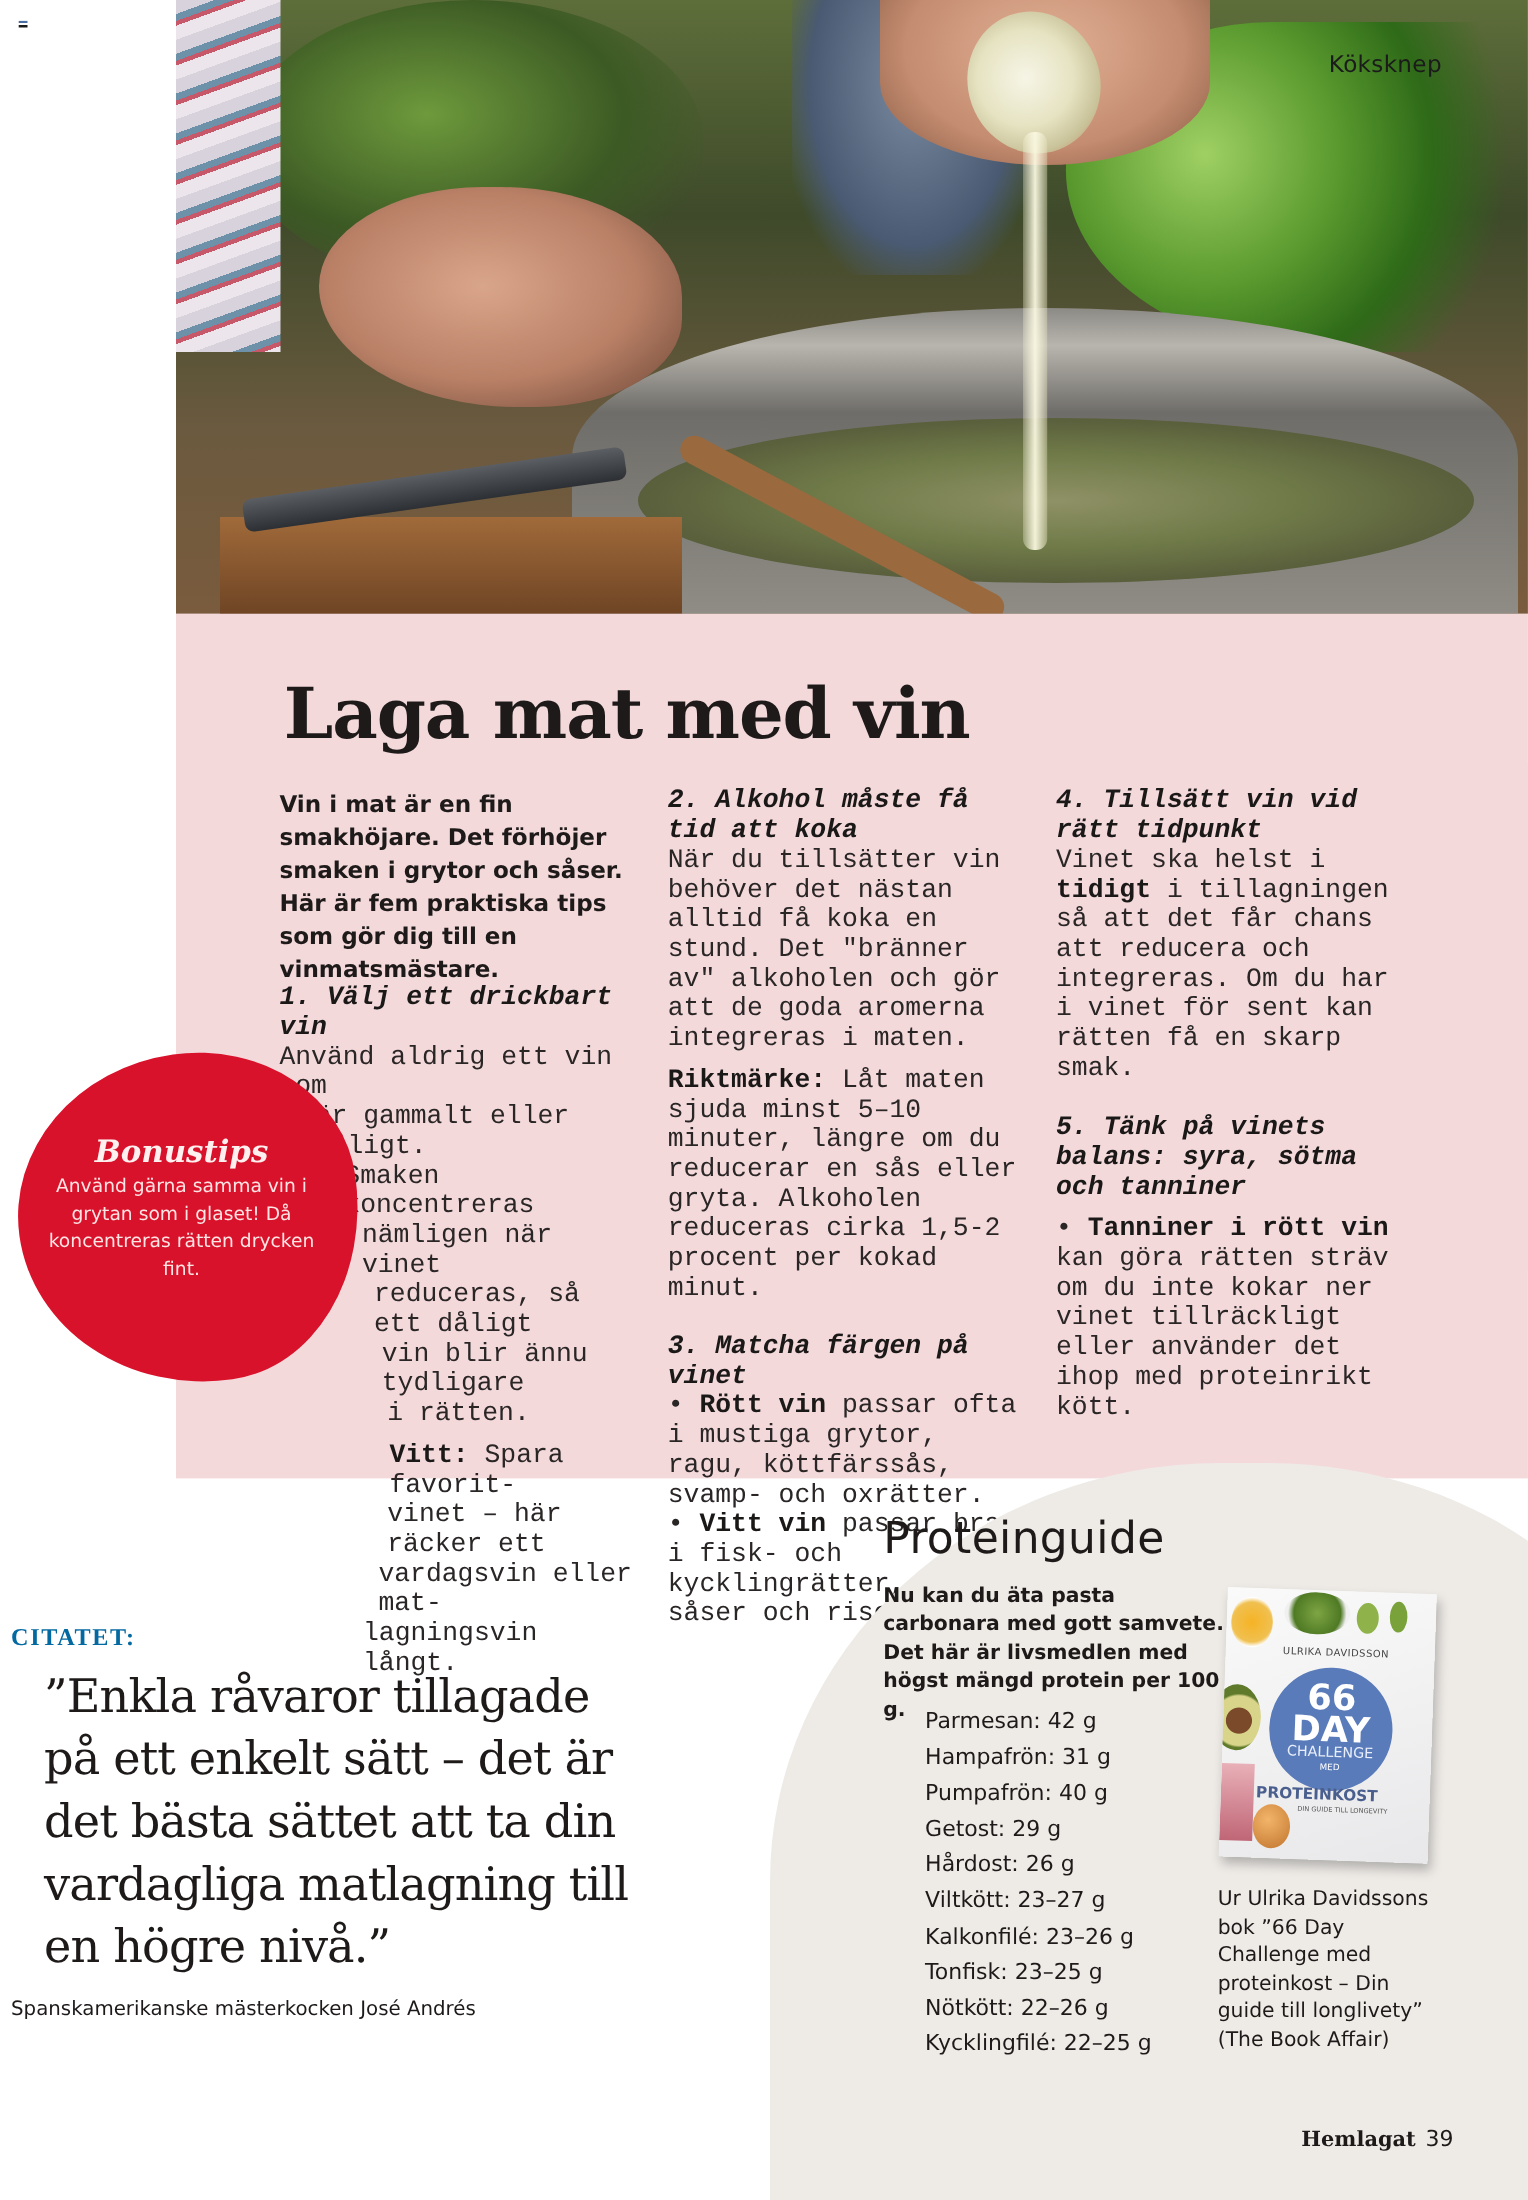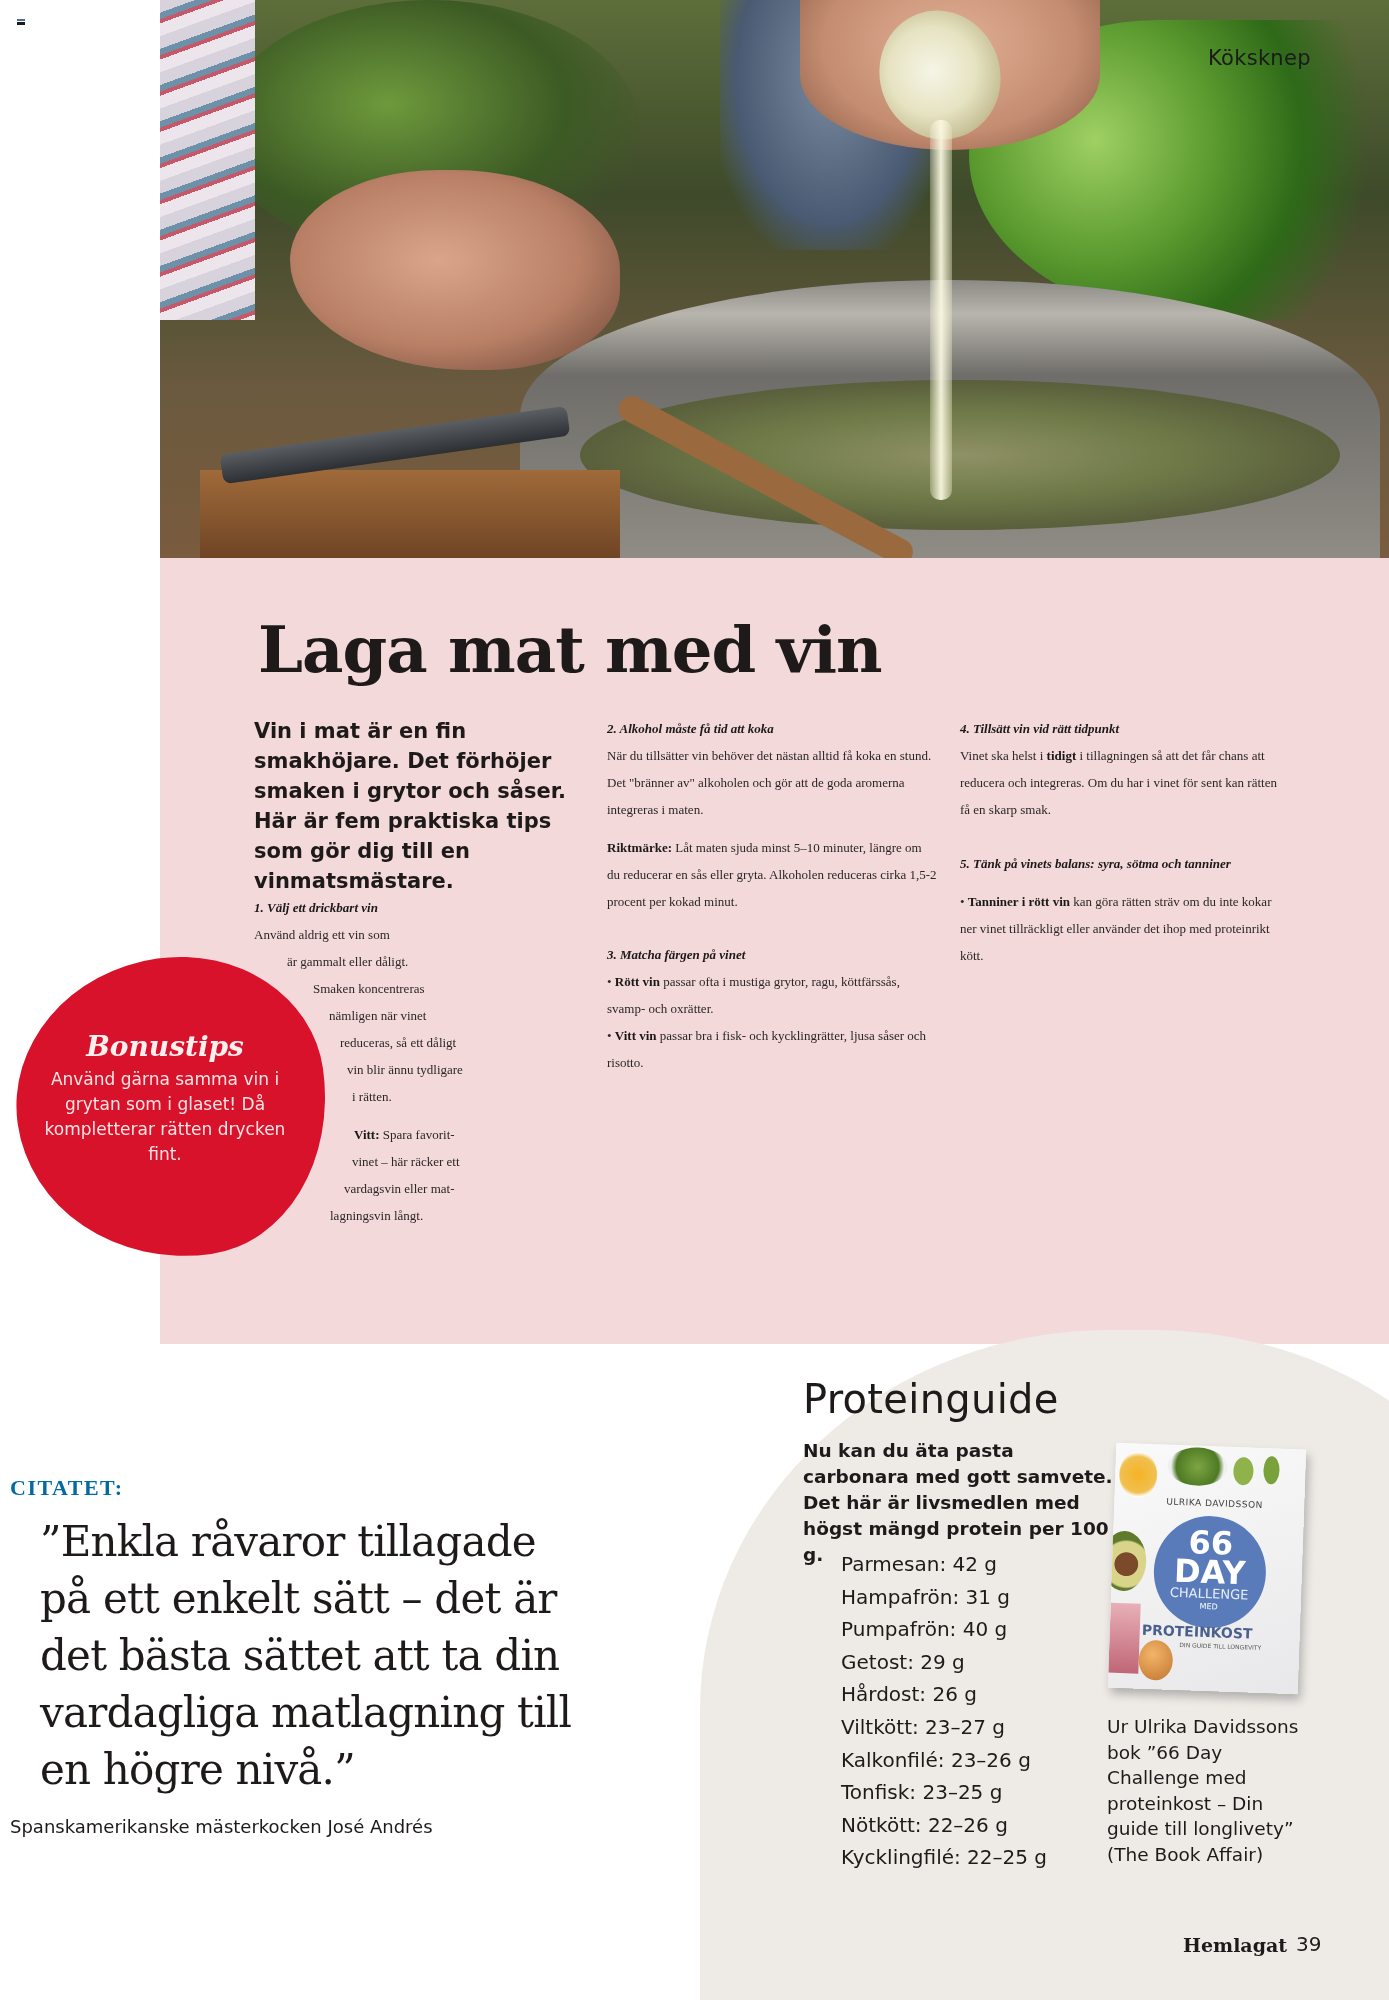--- a/index.html
+++ b/index.html
@@ -40,21 +40,21 @@
 
   .section-label { position: absolute; left: 1208px; top: 46px; font-size: 21px; color: #1b1b1b; letter-spacing: 0.3px;
     font-family: "DejaVu Sans", sans-serif; }
 
   
   .pink { position: absolute; left: 160px; top: 558px; width: 1229px; height: 786px; background: #f4d9db; }
 
   .title { position: absolute; left: 258px; top: 612px; font-family: "DejaVu Serif", serif; font-weight: bold; font-size: 64px;
     color: #1d1a19; letter-spacing: -1px; }
 
-  .col { position: absolute; font-family: Liberation Serif, serif; font-size: 13px; line-height: 27px; color: #2a2626; }
+  .col { position: absolute; font-family: Liberation Mono, monospace; font-size: 24px; line-height: 27px; color: #2a2626; }
   .col .h { font-weight: bold; font-style: italic; color: #1b1818; }
   .col p { margin: 0; }
   .col b { font-weight: bold; color: #1b1818; }
   .col .gap { margin-top: 11px; }
 
   .intro { position: absolute; left: 254px; top: 716px; width: 330px; font-family: "DejaVu Sans", sans-serif;
     font-weight: bold; font-size: 21px; line-height: 30px; color: #1d1a19; }
 
   .col1 { left: 254px; top: 894px; width: 330px; }
   .col2 { left: 607px; top: 715px; width: 330px; }
@@ -176,21 +176,21 @@
   </div>
   <div style="margin-top:27px">
     <p class="h">5. Tänk på vinets balans: syra, sötma och tanniner</p>
     <p class="gap">• <b>Tanniner i rött vin</b> <span>kan göra rätten sträv om du inte kokar ner vinet tillräckligt eller använder det ihop med proteinrikt kött.</span></p>
   </div>
 </div>
 
 <div class="blob"></div>
 <div class="blob-content">
   <div class="blob-title">Bonustips</div>
-  <div class="blob-text">Använd gärna samma vin i grytan som i glaset! Då kompletterar rätten drycken fint.</div>
+  <div class="blob-text">Använd gärna samma vin i grytan som i glaset! Då koncentreras rätten drycken fint.</div>
 </div>
 
 <div class="cite-label">CITATET:</div>
 <div class="quote">”Enkla råvaror tillagade på ett enkelt sätt – det är det bästa sättet att ta din vardagliga matlagning till en högre nivå.”</div>
 <div class="attribution">Spanskamerikanske mästerkocken José Andrés</div>
 
 <div class="grey-blob"></div>
 <h2 class="pg-title">Proteinguide</h2>
 <div class="pg-intro">Nu kan du äta pasta carbonara med gott samvete. Det här är livsmedlen med högst mängd protein per 100 g.</div>
 <ul class="pg-list">

